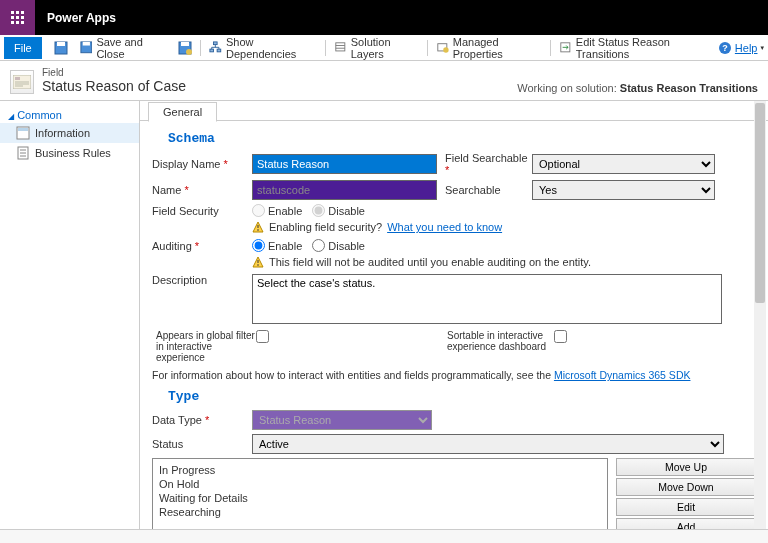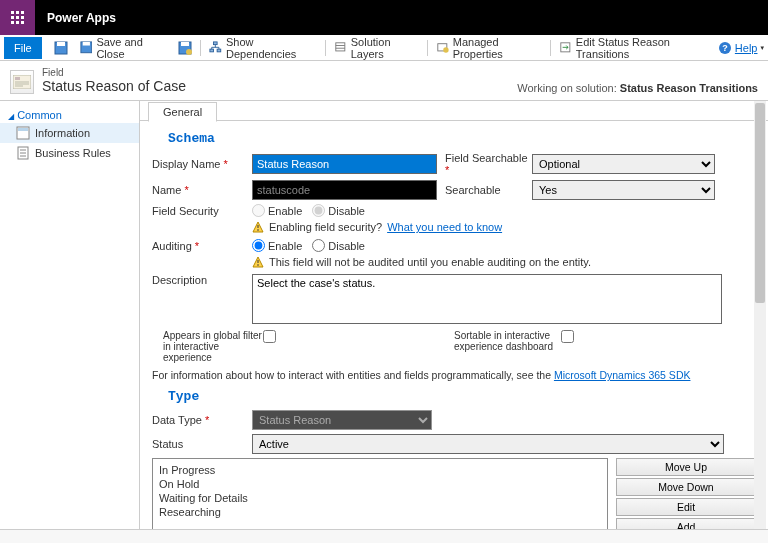--- a/index.html
+++ b/index.html
@@ -42,29 +42,29 @@
 .row { display: flex; align-items: center; margin-bottom: 4px; font-size: 11px; }
 .lbl { width: 100px; color: #333; }
 .req { color: #c00; }
 .lbl2 { width: 95px; padding-left: 8px; color: #333; }
 input[type=text].field { height: 20px; border: 1px solid #666; padding: 1px 4px; font-size: 11px; }
 input.hl { background: #0078d4; color: #fff; }
 select.field { height: 20px; border: 1px solid #666; font-size: 11px; padding: 0 2px; }
 .w185 { width: 185px; }
 .w180 { width: 180px; }
 .w-sel { width: 183px; }
-.dis { color: #888; background: #000000; border-color: #aaa; }
+.dis { color: #888; background: #4c1d95; border-color: #aaa; }
 .radio-group { display: flex; gap: 10px; align-items: center; }
 .radio-group label { display: flex; align-items: center; gap: 3px; }
 .warn { display: flex; align-items: center; gap: 5px; margin: 2px 0 6px 100px; font-size: 11px; text-align: right; }
 .warn-icon { width: 12px; height: 12px; }
 .warn a { color: #0066cc; text-decoration: underline; }
 textarea.field { border: 1px solid #666; font-size: 11px; padding: 2px 4px; resize: none; }
 .desc-ta { width: 470px; height: 50px; }
-.chk-row { display: flex; align-items: flex-start; margin: 6px 11px; }
+.chk-row { display: flex; align-items: flex-start; margin: 6px 4px; }
 .chk-lbl { width: 100px; font-size: 10px; line-height: 1.1; }
 .chk-lbl2 { width: 115px; font-size: 10px; line-height: 1.1; padding-left: 8px; }
 .info-line { font-size: 10.5px; margin: 4px 0 8px; }
 .info-line a { color: #0066cc; text-decoration: underline; }
 .status-row { display: flex; gap: 8px; }
 .status-list { flex: 1; border: 1px solid #8a8a8a; height: 80px; padding: 4px 6px; font-size: 11px; overflow: auto; }
 .status-list div { padding: 1px 0; }
 .btn-col { width: 140px; display: flex; flex-direction: column; gap: 2px; }
 .btn-col button { height: 18px; border: 1px solid #adadad; background: linear-gradient(#f7f7f7,#e8e8e8); font-size: 10.5px; cursor: pointer; }
 

